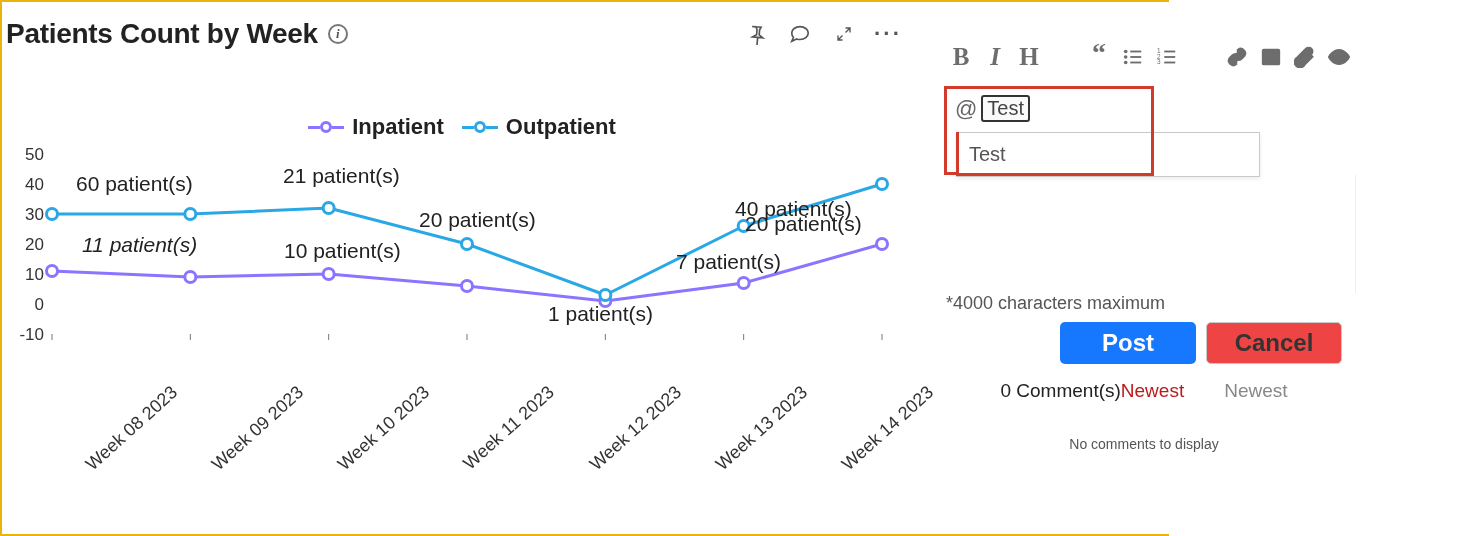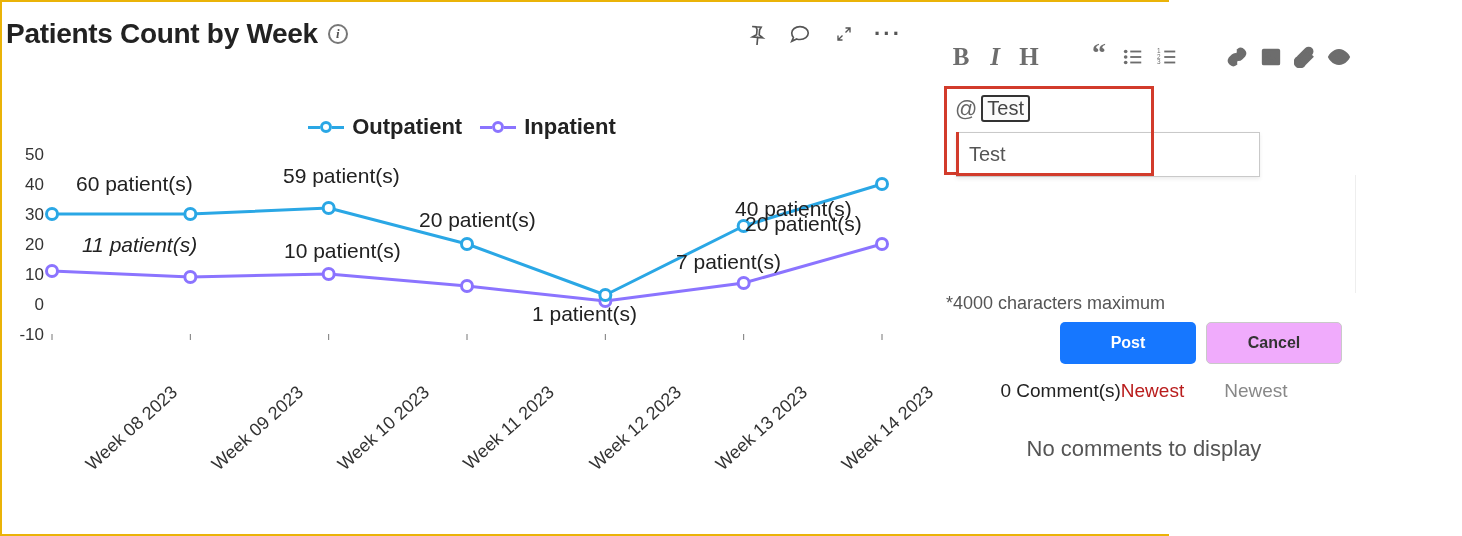--- a/index.html
+++ b/index.html
@@ -42,28 +42,28 @@
   .mention-box { border:3px solid #d23b2b; padding:6px 8px 50px 8px; width:210px; }
   .mention-row { display:flex; align-items:center; gap:4px; }
   .at-sign { font-size:22px; color:#666; }
   .mention-input { border:2px solid #333; border-radius:3px; padding:0 4px; font-size:20px; color:#444; background:#fafafa; }
   .suggestion { position:absolute; left:12px; top:46px; width:304px; background:#fff; border:1px solid #c9c9c9; padding:10px 12px; font-size:20px; color:#555; box-shadow:0 2px 4px rgba(0,0,0,.08); }
   .sugg-red-overlay { position:absolute; left:-1px; top:-1px; width:198px; height:44px; border:3px solid #d23b2b; border-top:none; pointer-events:none; }
 
   .editor-filler { height:118px; border-right:1px solid #eee; }
   .char-note { margin:0 12px 8px 14px; font-size:18px; color:#555; }
   .btn-row { display:flex; gap:10px; justify-content:flex-end; padding:0 14px 10px 14px; }
-  .btn { height:42px; width:136px; border-radius:5px; display:flex; align-items:center; justify-content:center; font-size:16px; font-weight:600; cursor:pointer; }
+  .btn { height:42px; width:136px; border-radius:5px; display:flex; align-items:center; justify-content:center; font-size:24px; font-weight:600; cursor:pointer; }
   .btn-primary { background:#1677ff; color:#fff; }
-  .btn-secondary { background:#f0abfc; border:1px solid #c9c9c9; color:#333; }
+  .btn-secondary { background:#ef4444; border:1px solid #c9c9c9; color:#333; }
 
   .comments-hdr { display:flex; align-items:center; justify-content:center; padding:6px 14px; font-size:19px; }
   .comments-hdr .newest { color:#b91c1c; }
   .comments-hdr .oldest { color:#888; }
-  .empty-comments { text-align:center; font-size:22px; color:#555; margin-top:28px; }
+  .empty-comments { text-align:center; font-size:14px; color:#555; margin-top:28px; }
 
   
   .dl { position:absolute; font-size:21px; font-weight:500; color:#222; white-space:nowrap; }
 
   
   .xtick { position:absolute; font-size:18px; color:#333; transform:rotate(-42deg); transform-origin:top right; white-space:nowrap; }
 </style>
 </head>
 <body>
 
@@ -87,34 +87,34 @@
       <span class="hdr-icon">
         <svg viewBox="0 0 24 24" width="18" height="18">
             <path d="M4 14v6h6M20 10V4h-6M4 20l6-6M20 4l-6 6"></path>
           </svg>
       </span>
       <span class="hdr-icon" style="font-size:22px; font-weight:700; letter-spacing:2px;">···</span>
     </div>
 
     <div class="legend-row">
       <div class="legend-item">
+        <span class="legend-marker inp">
+            <span class="dash"></span>
+            <span class="dot"></span>
+            <span class="dash"></span>
+          </span>
+        <span>Inpatient</span>
+      </div>
+      <div class="legend-item">
         <span class="legend-marker outp">
             <span class="dash"></span>
             <span class="dot"></span>
             <span class="dash"></span>
           </span>
         <span>Outpatient</span>
-      </div>
-      <div class="legend-item">
-        <span class="legend-marker inp">
-            <span class="dash"></span>
-            <span class="dot"></span>
-            <span class="dash"></span>
-          </span>
-        <span>Inpatient</span>
       </div>
     </div>
 
     <div class="plot-wrap">
       <svg id="chart-svg" width="920" height="380">
           <text x="42" y="216" text-anchor="end" font-size="17" fill="#333">-10</text>
           <text x="42" y="186" text-anchor="end" font-size="17" fill="#333">0</text>
           <text x="42" y="156" text-anchor="end" font-size="17" fill="#333">10</text>
           <text x="42" y="126" text-anchor="end" font-size="17" fill="#333">20</text>
           <text x="42" y="96" text-anchor="end" font-size="17" fill="#333">30</text>
@@ -139,26 +139,26 @@
           <circle cx="50" cy="90" r="5.5" fill="#fff" stroke="#2aa7e5" stroke-width="3"></circle>
           <circle cx="188.33333333333334" cy="90" r="5.5" fill="#fff" stroke="#2aa7e5" stroke-width="3"></circle>
           <circle cx="326.6666666666667" cy="84.00000000000001" r="5.5" fill="#fff" stroke="#2aa7e5" stroke-width="3"></circle>
           <circle cx="465" cy="120" r="5.5" fill="#fff" stroke="#2aa7e5" stroke-width="3"></circle>
           <circle cx="603.3333333333334" cy="171" r="5.5" fill="#fff" stroke="#2aa7e5" stroke-width="3"></circle>
           <circle cx="741.6666666666667" cy="102" r="5.5" fill="#fff" stroke="#2aa7e5" stroke-width="3"></circle>
           <circle cx="880" cy="60" r="5.5" fill="#fff" stroke="#2aa7e5" stroke-width="3"></circle>
         </svg>
 
       <span class="dl" style="left:74px; top:48px;">60 patient(s)</span>
-      <span class="dl" style="left:281px; top:40px;">59 patient(s)</span>
+      <span class="dl" style="left:281px; top:40px;">21 patient(s)</span>
       <span class="dl" style="left:417px; top:84px;">20 patient(s)</span>
       <span class="dl" style="left:733px; top:30px;margin-top:43px;">40 patient(s)</span>
       <span class="dl" style="left:80px; top:109px;font-style:italic;">11 patient(s)</span>
       <span class="dl" style="left:282px; top:115px;">10 patient(s)</span>
-      <span class="dl" style="left:530px; top:178px;">1 patient(s)</span>
+      <span class="dl" style="left:546px; top:178px;">1 patient(s)</span>
       <span class="dl" style="left:674px; top:126px;">7 patient(s)</span>
       <span class="dl" style="left:743px; top:88px;">20 patient(s)</span>
 
       <span class="xtick" style="left:50px; top:258px;">Week 08 2023</span>
       <span class="xtick" style="left:176px; top:258px;">Week 09 2023</span>
       <span class="xtick" style="left:302px; top:258px;">Week 10 2023</span>
       <span class="xtick" style="left:428px; top:258px;">Week 11 2023</span>
       <span class="xtick" style="left:554px; top:258px;">Week 12 2023</span>
       <span class="xtick" style="left:680px; top:258px;">Week 13 2023</span>
       <span class="xtick" style="left:806px; top:258px;">Week 14 2023</span>

